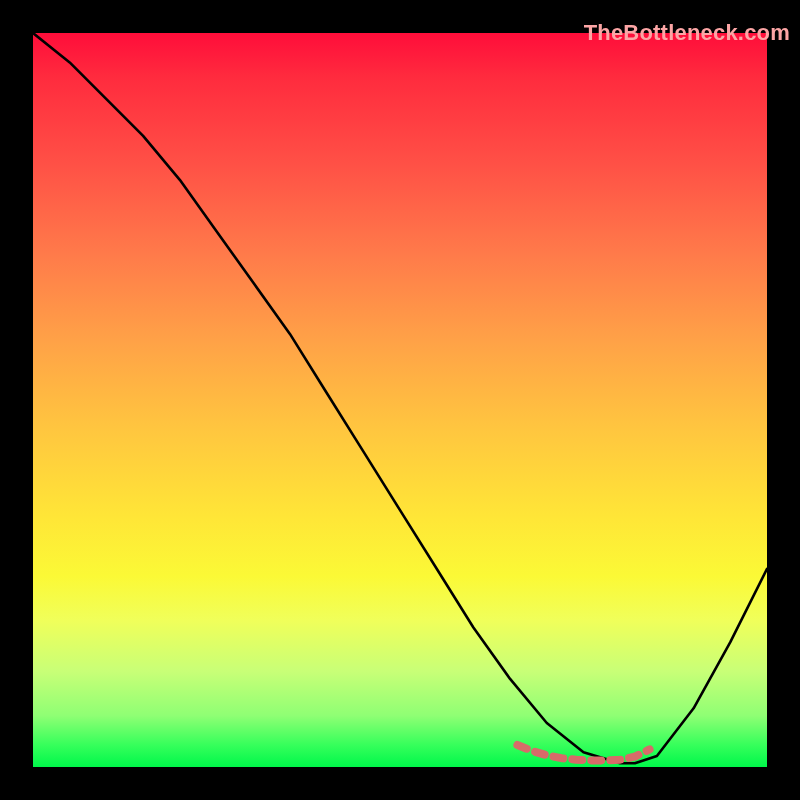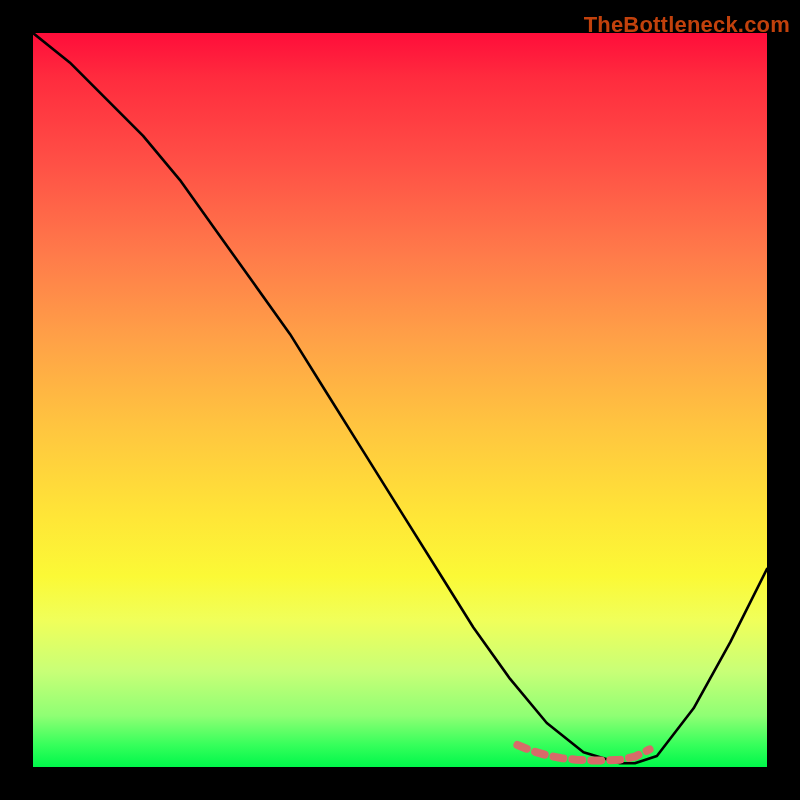--- a/index.html
+++ b/index.html
@@ -14,23 +14,23 @@
   .frame {
     position: absolute;
     left: 0;
     top: 0;
     width: 800px;
     height: 800px;
     background: #000;
   }
   .watermark {
     position: absolute;
-    top: 12px;
+    top: 20px;
     right: 10px;
-    color: #c2410c;
+    color: #fca5a5;
     font-size: 22px;
     font-weight: bold;
     letter-spacing: 0.2px;
     z-index: 5;
   }
   .plot {
     position: absolute;
     left: 33px;
     top: 33px;
     width: 734px;

